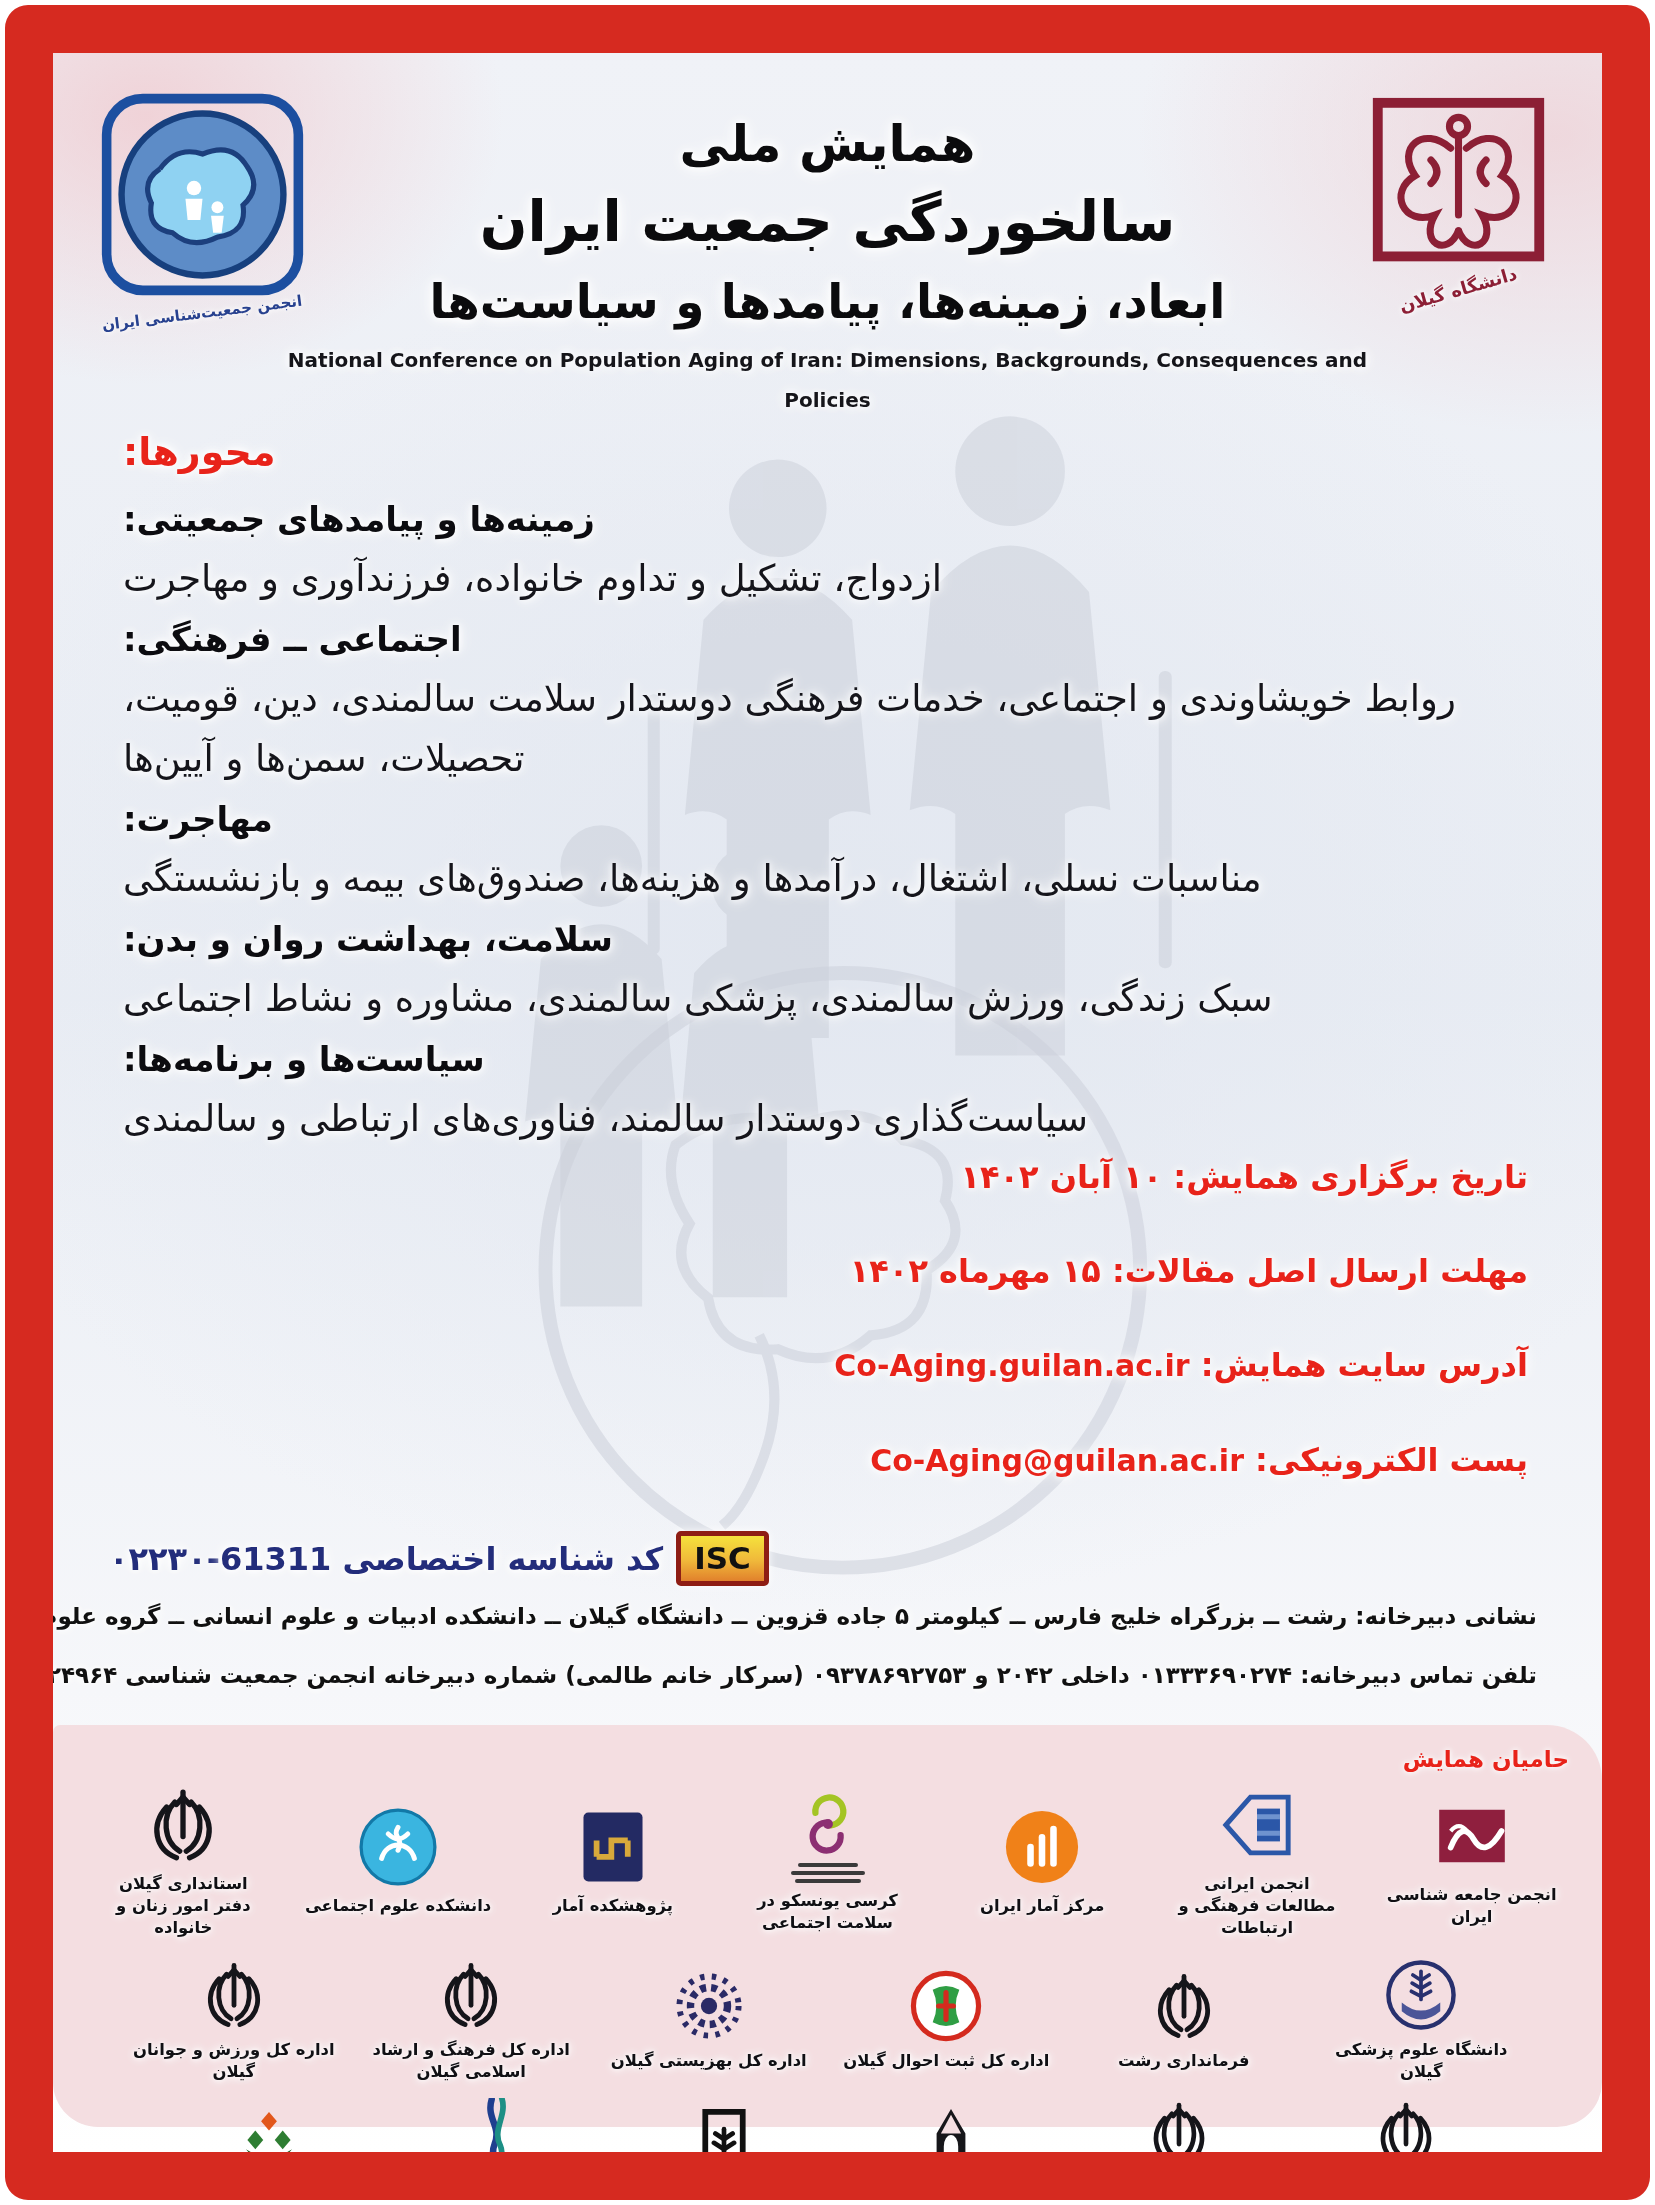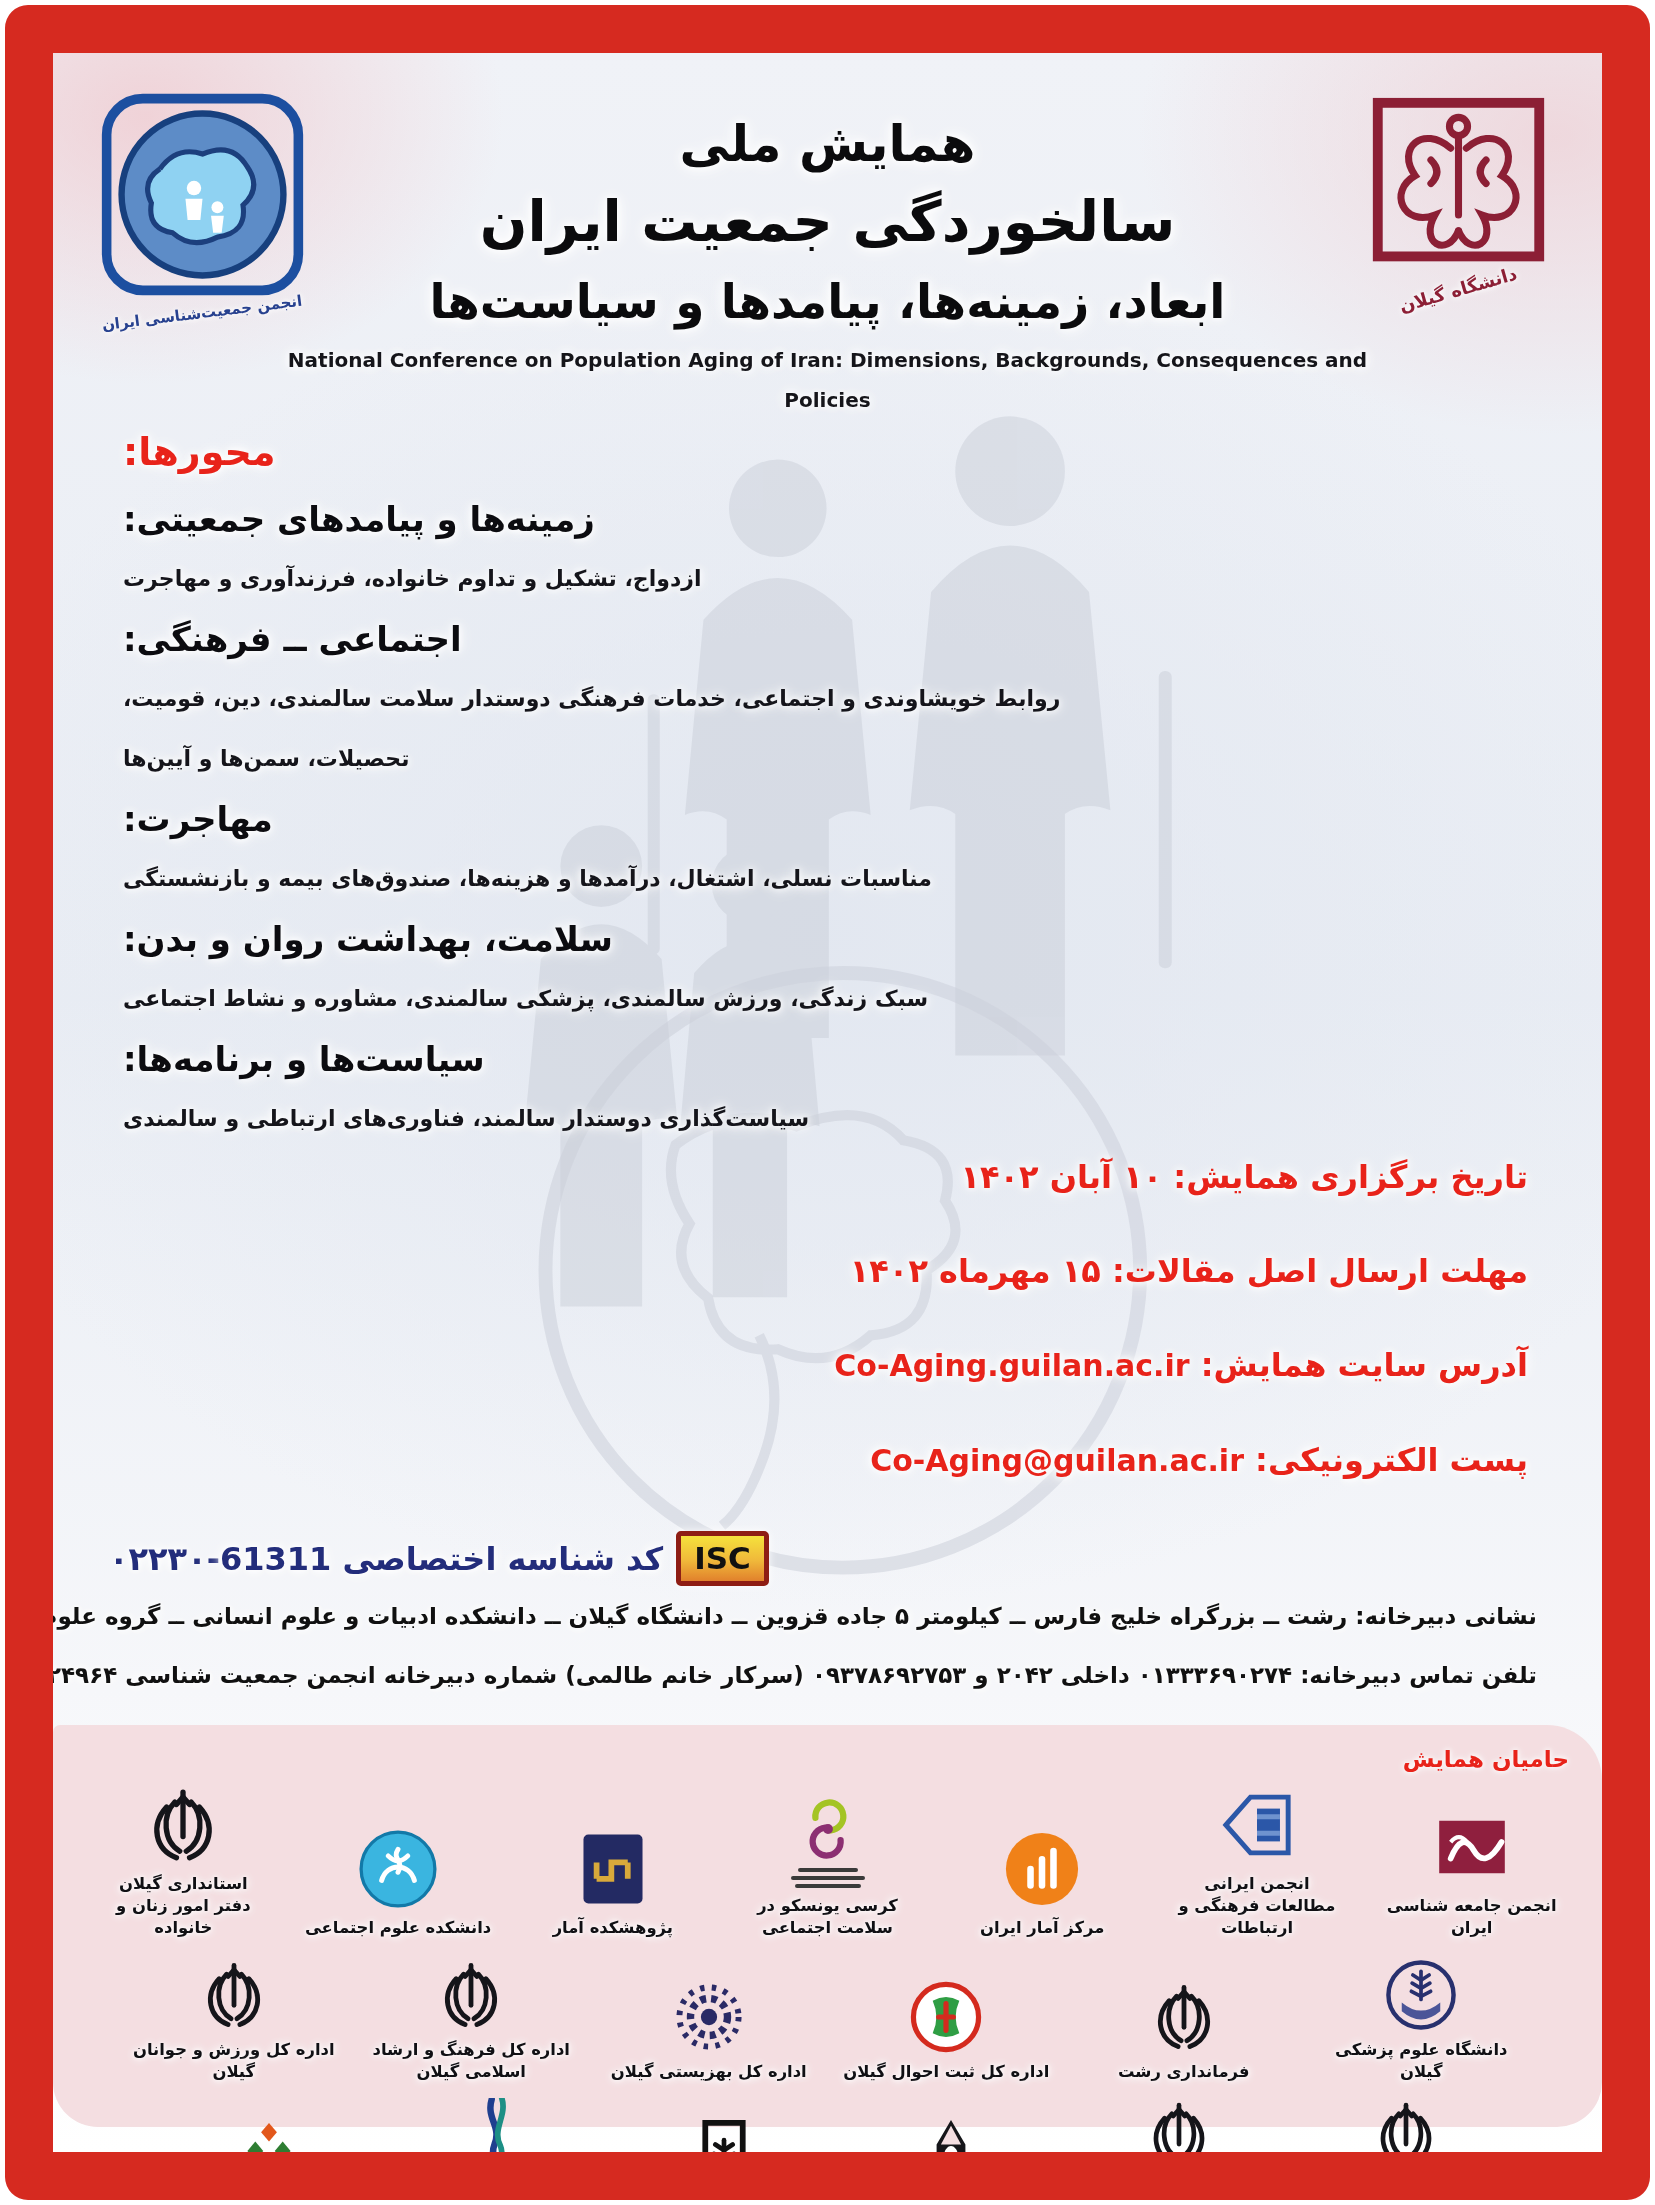--- a/index.html
+++ b/index.html
@@ -26,40 +26,40 @@
   .title-block div{text-shadow:0 0 7px #fff,0 0 13px #fff,0 0 19px #fff;font-weight:bold;}
   .t1{font-size:50px;line-height:74px;}
   .t2{font-size:56px;line-height:82px;}
   .t3{font-size:47px;line-height:77px;}
   .ten{font-size:20px;line-height:40px;direction:ltr;color:#15151a;letter-spacing:0;}
   
   .topics{position:absolute;top:362px;left:70px;right:74px;z-index:2;direction:rtl;text-align:left;}
   .topics div{text-shadow:0 0 6px #fff,0 0 11px #fff,0 0 17px #fff;}
   .topics-heading{color:#e8231a;font-size:38px;font-weight:bold;line-height:74px;}
   .sec-title{color:#0c0c10;font-size:34px;font-weight:bold;line-height:60px;}
-  .sec-body{color:#15151b;font-size:22px;font-weight:bold;line-height:60px;}
+  .sec-body{color:#15151b;font-size:37px;font-weight:normal;line-height:60px;}
   
   .info{position:absolute;top:1100px;right:74px;left:56px;z-index:2;direction:rtl;text-align:right;}
   .info-line{color:#e8231a;font-size:32px;font-weight:bold;line-height:48px;margin-bottom:46px;
              text-shadow:0 0 6px #fff,0 0 11px #fff,0 0 17px #fff;}
   .info-line .latin{direction:ltr;unicode-bidi:embed;font-size:30px;}
   .isc-line{color:#232d7b;display:flex;flex-direction:row;justify-content:flex-end;align-items:center;gap:13px;margin-bottom:0;}
   .isc-badge{display:inline-block;direction:ltr;background:linear-gradient(180deg,#f5e23c 0%,#f0b83a 55%,#e1812c 100%);
              border:5px solid #8e1d14;border-radius:5px;color:#111;font-weight:bold;font-size:31px;
              padding:1px 13px;line-height:43px;text-shadow:none;box-shadow:0 0 8px #fff;}
   
   .secretariat{position:absolute;top:1534px;left:60px;right:65px;z-index:2;direction:rtl;text-align:right;}
   .sec-line{color:#111;font-size:23px;font-weight:bold;line-height:59px;white-space:nowrap;
             text-shadow:0 0 5px #fff,0 0 10px #fff,0 0 15px #fff;}
   
   .footer{position:absolute;left:0px;right:0px;top:1672px;bottom:25px;background:#f4dee1;
           border-radius:7px 55px 45px 45px;z-index:1;}
   .sponsors-heading{position:absolute;top:21px;right:33px;color:#e8231a;font-size:23px;font-weight:bold;direction:rtl;
                     text-shadow:0 0 5px #fff,0 0 9px #fff;}
-  .sp-row{display:flex;justify-content:space-between;align-items:flex-end;gap:24px;}
+  .sp-row{display:flex;justify-content:space-between;align-items:center;gap:24px;}
   .sp-row1{padding:59px 35px 0 35px;}
   .sp-row2{padding:19px 74px 0 74px;}
   .sp-row3{padding:15px 94px 0 114px;}
   .sp-item{text-align:center;direction:rtl;}
   .sp-row1 .sp-item{width:206px;}
   .sp-row2 .sp-item{width:218px;}
   .sp-row3 .sp-item{width:213px;}
   .sp-item svg{display:block;margin:0 auto;}
   .sp-cap{margin-top:7px;font-size:16.4px;font-weight:bold;color:#101014;line-height:22px;
           text-shadow:0 0 4px #fff,0 0 8px #fff,0 0 12px #fff;}

